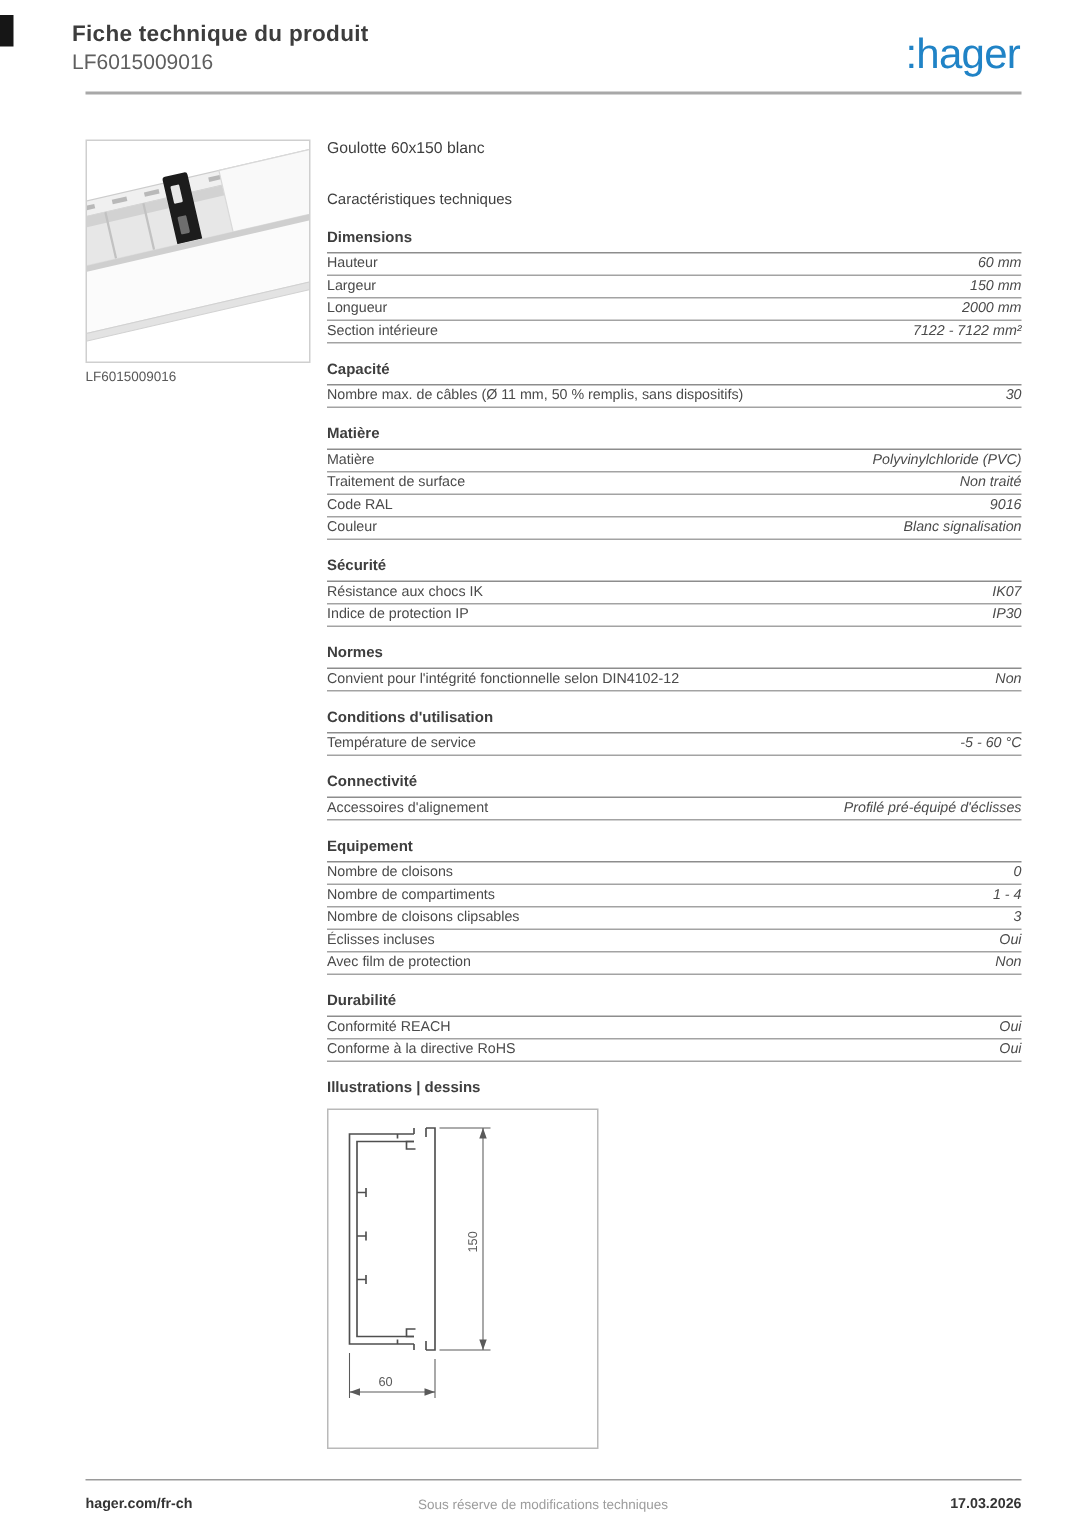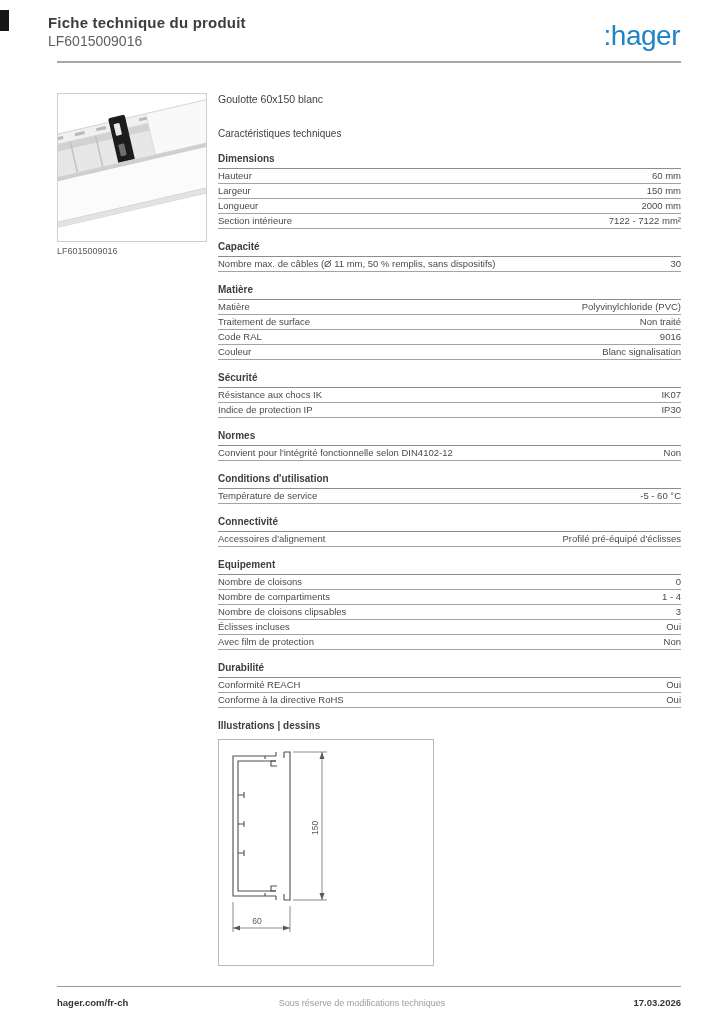--- a/index.html
+++ b/index.html
@@ -25,23 +25,23 @@
   .product-name { font-size:10.5px; font-weight:normal; color:#3e3e3e; }
   .char-title { font-size:10px; font-weight:normal; color:#3e3e3e; margin-top:23px; }
   .sections { margin-top:14px; }
   .section { margin-bottom:12px; }
   .section-title { font-size:10px; line-height:12px; font-weight:bold; color:#3e3e3e;
                    padding-bottom:3px; border-bottom:1px solid #8d8d8d; }
   .trow { display:flex; justify-content:space-between; align-items:baseline;
           font-size:9.5px; line-height:10.5px; color:#4a4a4a;
           padding:1.5px 0 2px; border-bottom:1px solid #a3a3a3; }
   .tlabel { text-align:left; }
-  .tvalue { white-space:nowrap; padding-left:10px; }
+  .tvalue { white-space:nowrap; padding-left:10px;font-style:italic; }
   .illus-title { font-size:10px; font-weight:bold; color:#3e3e3e; margin-top:4px; }
-  .draw-box { margin-top:8px; width:216px; height:227px; border:1px solid #b9b9b9; background:#fff; }
+  .draw-box { margin-top:8px; width:181px; height:227px; border:1px solid #b9b9b9; background:#fff; }
   
   .ftr-rule { position:absolute; left:57px; right:43px; top:986px; height:1px; background:#9a9a9a; }
   .ftr-left { position:absolute; left:57px; top:997px; font-size:9.5px; font-weight:bold; color:#343434; text-decoration:none; }
   .ftr-center { position:absolute; left:0; right:0; top:998px; text-align:center; font-size:9px; color:#9c9c9c; }
   .ftr-right { position:absolute; right:43px; top:997px; font-size:9.5px; font-weight:bold; color:#343434; }
 </style>
 </head>
 <body>
 
 <div class="page">

